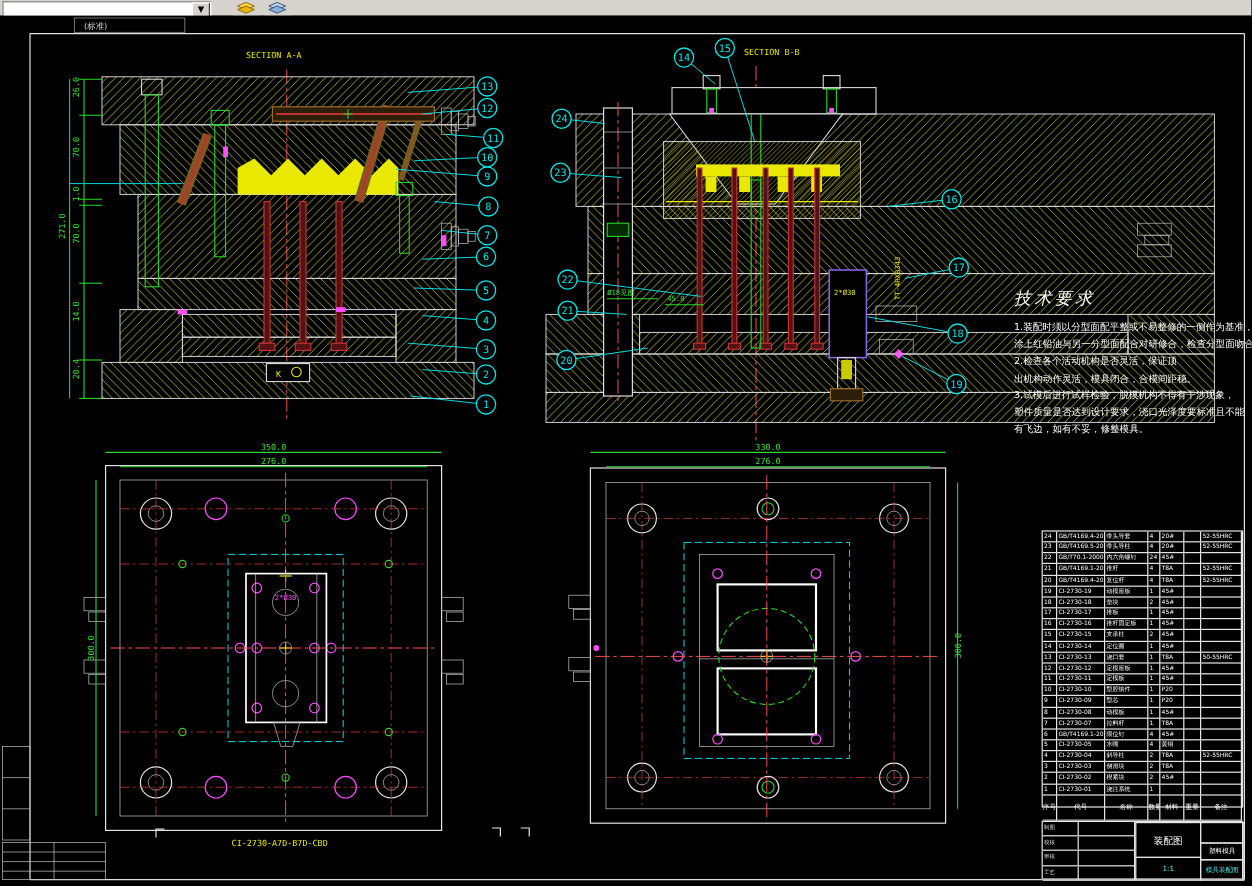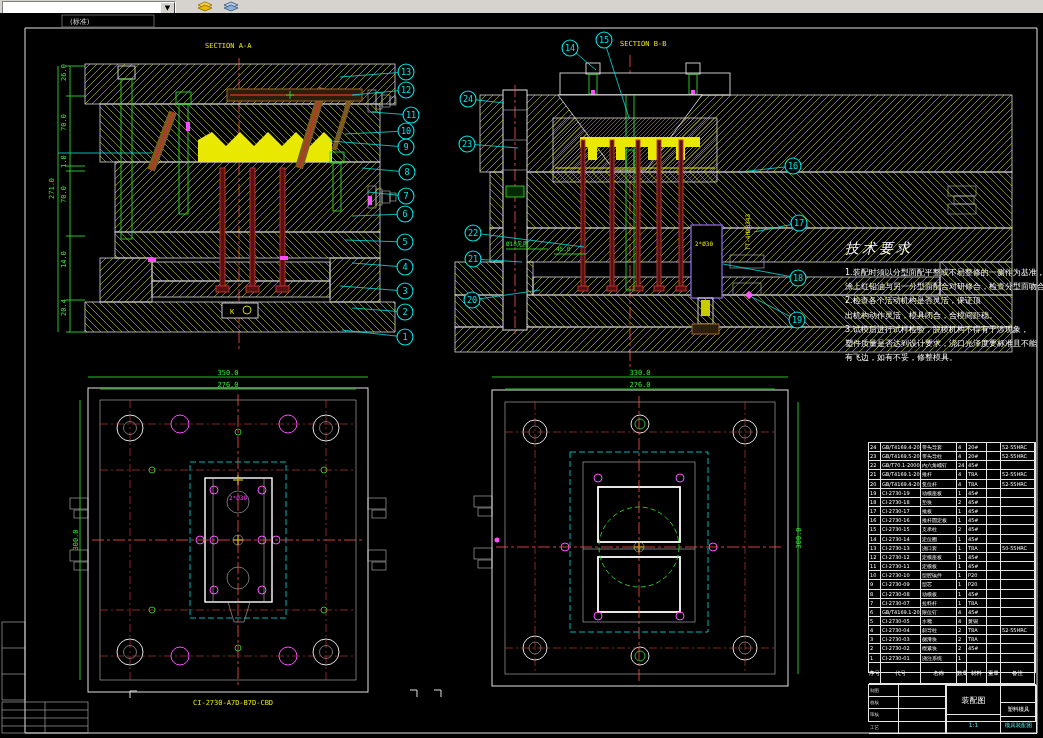--- a/index.html
+++ b/index.html
@@ -46,21 +46,21 @@
     font-style:italic;margin-bottom:8px;}
   .techreq .tr-line{font-size:8px;line-height:14.2px;white-space:nowrap;overflow:hidden;}
   
   .bom{position:absolute;left:868px;top:429px;width:168px;background:#000;
     border:1px solid #e6e6e6;box-sizing:border-box;display:grid;
     grid-template-columns:12px 40px 36px 10px 20px 14px 34px;grid-auto-rows:9.17px;}
   .bom .c{border-right:1px solid #e6e6e6;border-bottom:1px solid #e6e6e6;color:#fff;
     font-size:5px;line-height:8px;padding-left:1px;overflow:hidden;white-space:nowrap;box-sizing:border-box;}
   .bom .hd{font-size:5.5px;text-align:center;padding-left:0;line-height:21px;height:21px;}
   
-  .tblock{position:absolute;left:868px;top:671px;width:168px;height:38px;border:1px solid #e6e6e6;
+  .tblock{position:absolute;left:868px;top:671px;width:168px;height:49px;border:1px solid #e6e6e6;
     box-sizing:border-box;background:#000;color:#fff;}
   .tb-cell{position:absolute;box-sizing:border-box;border:1px solid #e6e6e6;overflow:hidden;}
   .tb-sigrow{position:absolute;left:0;width:77px;height:12.2px;border-bottom:1px solid #e6e6e6;
     box-sizing:border-box;font-size:4.5px;color:#ddd;display:flex;}
   .tb-sigrow .lab{width:30px;border-right:1px solid #e6e6e6;box-sizing:border-box;padding-left:1px;line-height:11px;}
   .tb-sigrow .val{flex:1;border-right:1px solid #e6e6e6;box-sizing:border-box;}
 </style>
 </head>
 <body>
 

